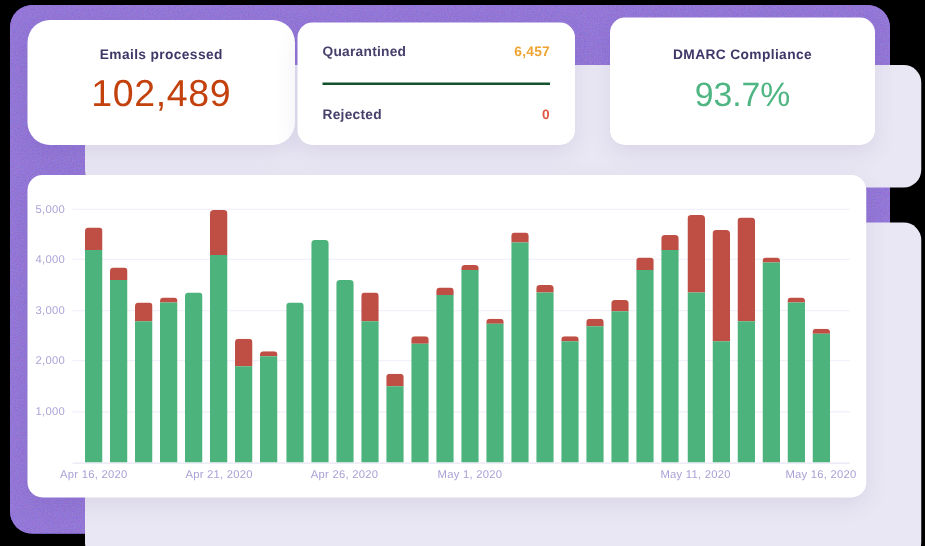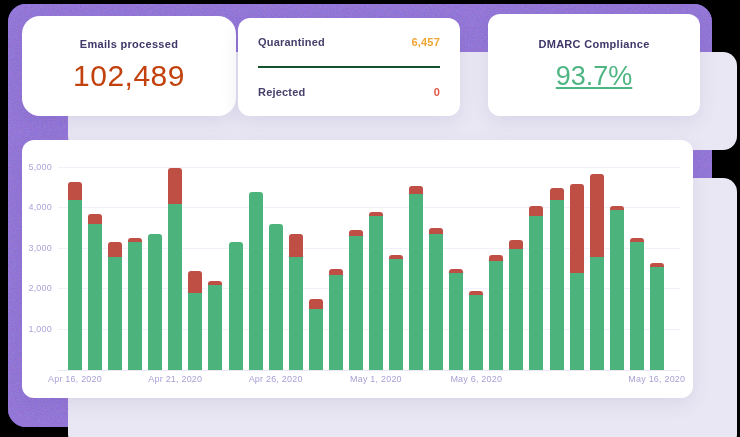--- a/index.html
+++ b/index.html
@@ -29,21 +29,21 @@
     display:flex;flex-direction:column;padding:0 20px;box-sizing:border-box;
   }
   .card-chart{left:22px;top:140px;width:671px;height:258px;}
 
   .card-label{
     font-size:11px;font-weight:700;color:#3e3768;letter-spacing:.3px;
     margin-top:22px;
   }
   .card-dmarc .card-label{margin-top:24px;}
   .big-number{font-size:30px;color:#c2410c;margin-top:9px;letter-spacing:.5px;}
-  .dmarc-value{font-size:27px;margin-top:11px;font-weight:400;text-decoration:underline;}
+  .dmarc-value{font-size:27px;margin-top:11px;font-weight:400;}
 
   .stat-row{
     flex:1;display:flex;align-items:center;justify-content:space-between;
     border-top:2px solid #14532d;
   }
   .stat-row:first-child{border-top:none;}
   .stat-label{font-size:11px;font-weight:700;color:#46406b;letter-spacing:.2px;}
   .stat-value{font-size:11px;font-weight:700;letter-spacing:.2px;}
 
   .plot{position:absolute;left:0;top:0;width:671px;height:258px;}
@@ -243,27 +243,20 @@
           </div>
         </div>
         <div class="bar-group">
           <div class="bar">
             <div class="seg" style="height: 4.05px; background: rgb(191, 79, 69);"></div>
             <div class="seg" style="height: 97.2px; background: rgb(77, 179, 124);"></div>
           </div>
         </div>
         <div class="bar-group">
           <div class="bar">
-            <div class="seg" style="height: 4.05px; background: rgb(191, 79, 69);"></div>
-            <div class="seg" style="height: 74.925px; background: rgb(77, 179, 124);"></div>
-          </div>
-          <div class="xlabel">May 6, 2020</div>
-        </div>
-        <div class="bar-group">
-          <div class="bar">
             <div class="seg" style="height: 6.075px; background: rgb(191, 79, 69);"></div>
             <div class="seg" style="height: 109.35px; background: rgb(77, 179, 124);"></div>
           </div>
         </div>
         <div class="bar-group">
           <div class="bar">
             <div class="seg" style="height: 8.1px; background: rgb(191, 79, 69);"></div>
             <div class="seg" style="height: 121.5px; background: rgb(77, 179, 124);"></div>
           </div>
         </div>
@@ -274,20 +267,27 @@
           </div>
         </div>
         <div class="bar-group">
           <div class="bar">
             <div class="seg" style="height: 12.15px; background: rgb(191, 79, 69);"></div>
             <div class="seg" style="height: 170.1px; background: rgb(77, 179, 124);"></div>
           </div>
         </div>
         <div class="bar-group">
           <div class="bar">
+            <div class="seg" style="height: 62.775px; background: rgb(191, 79, 69);"></div>
+            <div class="seg" style="height: 135.675px; background: rgb(77, 179, 124);"></div>
+          </div>
+          <div class="xlabel">May 11, 2020</div>
+        </div>
+        <div class="bar-group">
+          <div class="bar">
             <div class="seg" style="height: 89.1px; background: rgb(191, 79, 69);"></div>
             <div class="seg" style="height: 97.2px; background: rgb(77, 179, 124);"></div>
           </div>
         </div>
         <div class="bar-group">
           <div class="bar">
             <div class="seg" style="height: 83.025px; background: rgb(191, 79, 69);"></div>
             <div class="seg" style="height: 113.4px; background: rgb(77, 179, 124);"></div>
           </div>
         </div>

